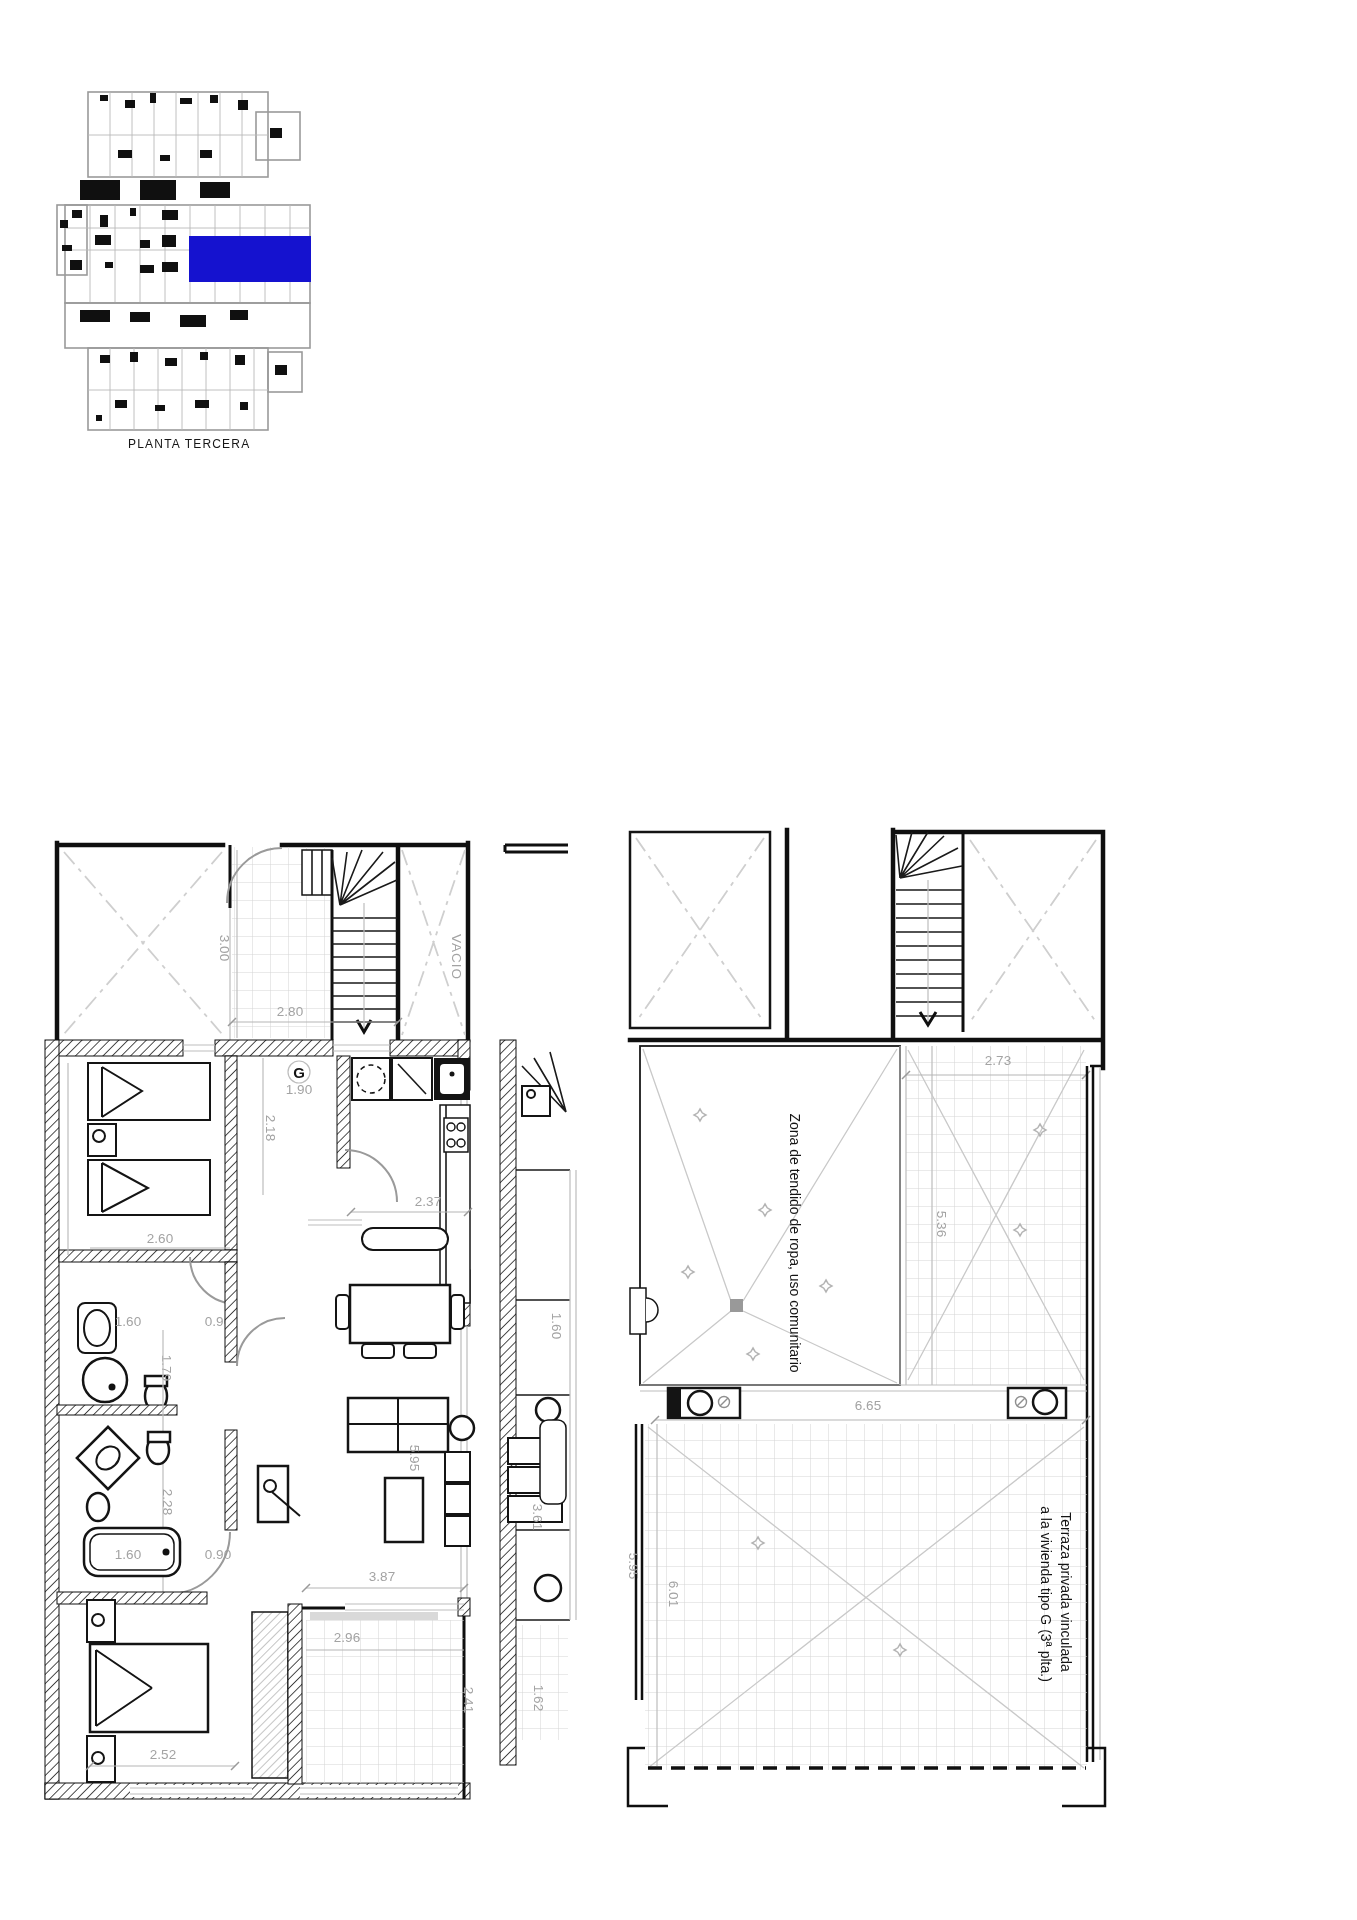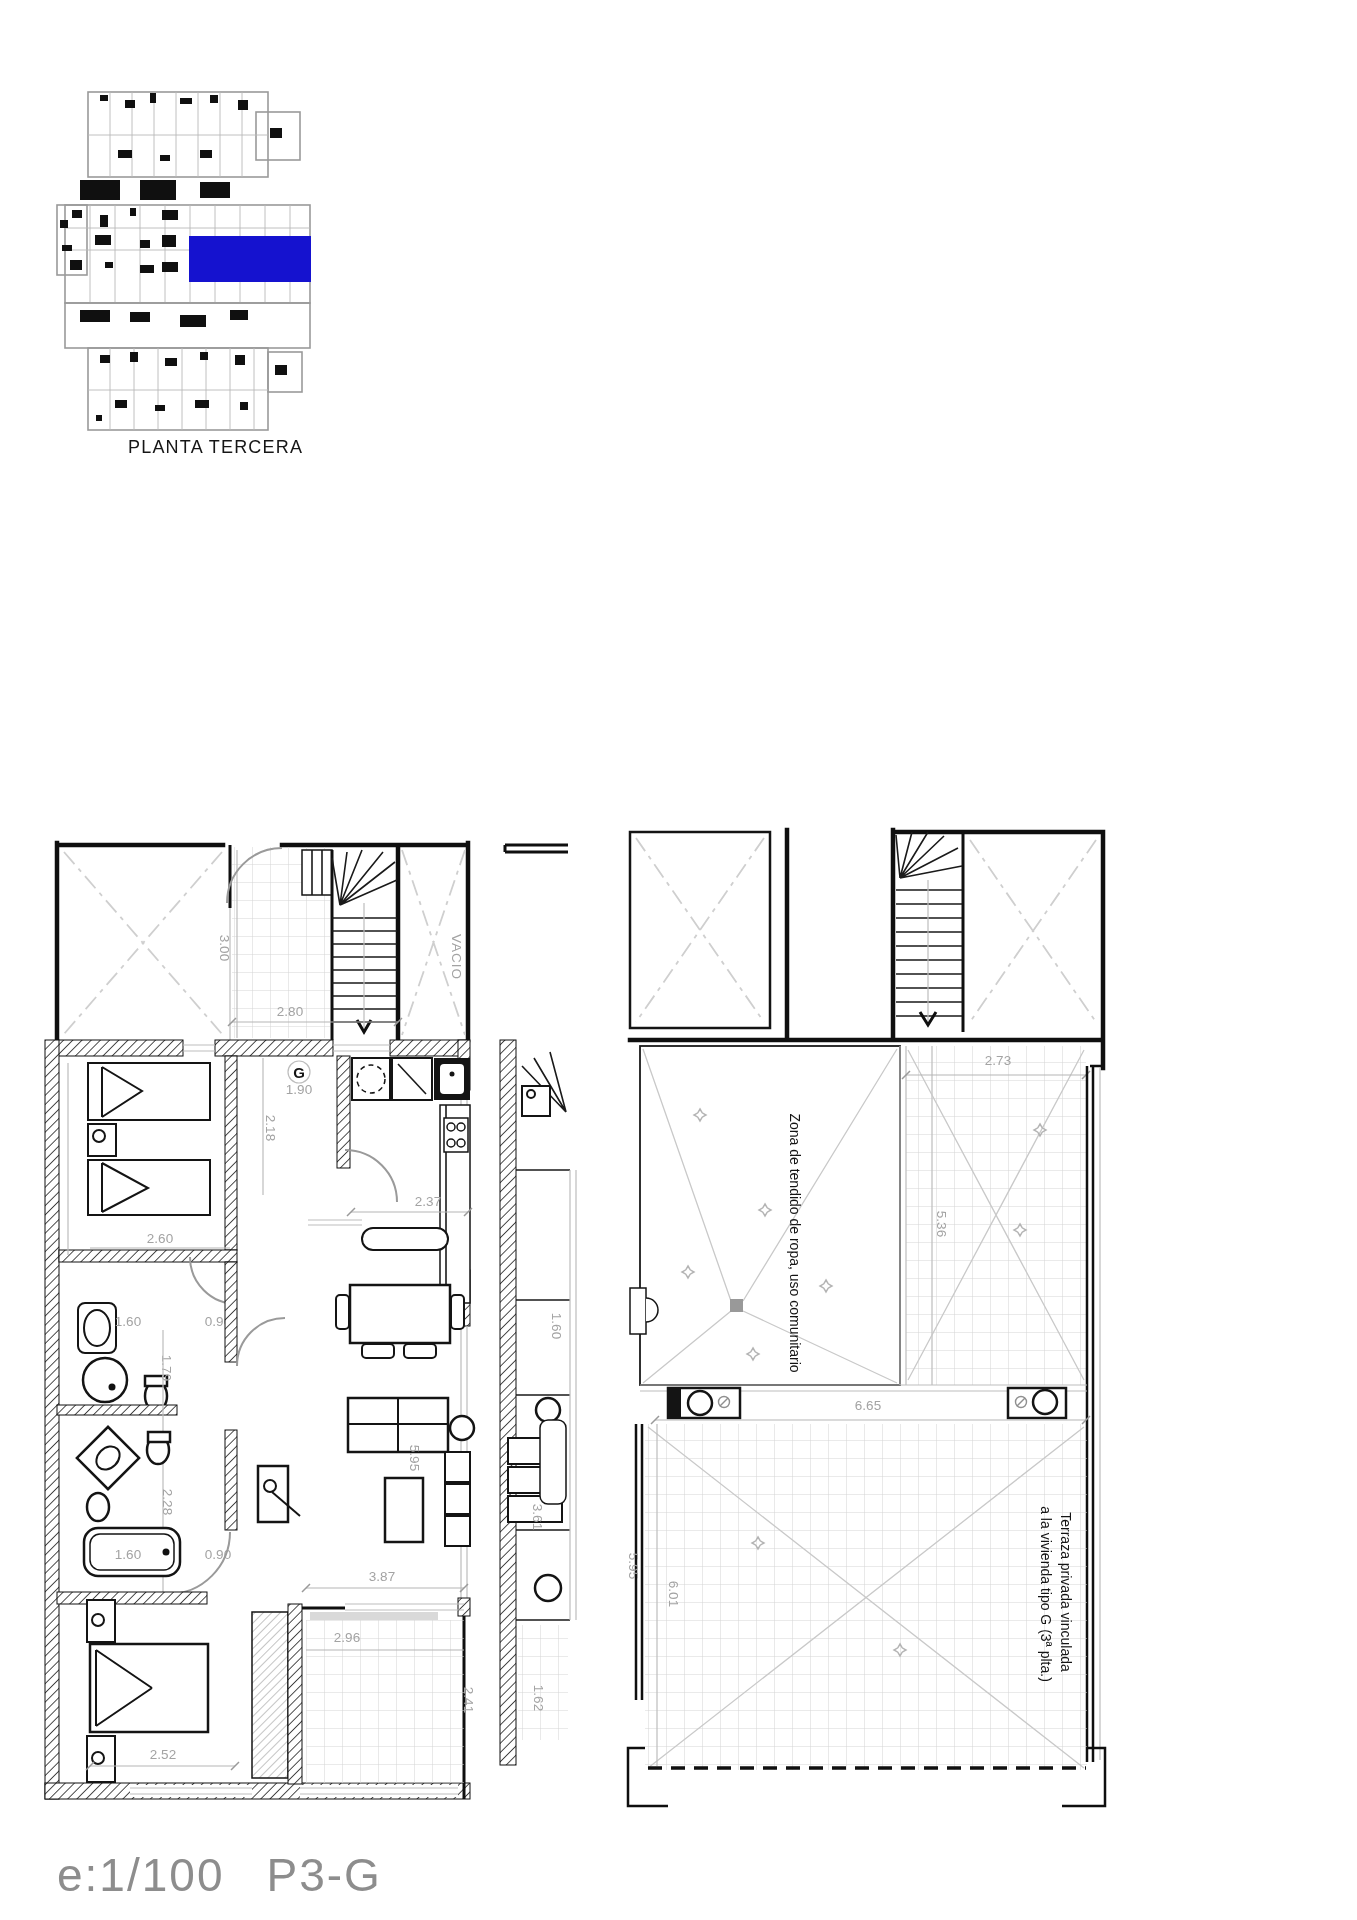--- a/index.html
+++ b/index.html
@@ -1,18 +1,18 @@
 <!DOCTYPE html>
 <html><head>
 <meta charset="utf-8">
 <style>
   html,body{margin:0;padding:0;background:#fff;}
   #page{position:relative;width:1357px;height:1920px;background:#fff;overflow:hidden;
         font-family:"Liberation Sans",sans-serif;}
-  .caption{position:absolute;left:128px;top:437px;font-size:18px;font-weight:500;
+  .caption{position:absolute;left:128px;top:437px;font-size:12px;font-weight:500;
            letter-spacing:1.2px;color:#161616;}
   .footer{position:absolute;left:57px;top:1848px;font-size:46px;color:#8d8d8d;letter-spacing:2px;}
   .footer .code{margin-left:42px;}
   svg{position:absolute;}
   
   .w4{stroke:#0f0f0f;stroke-width:4.5;fill:none;stroke-linecap:square}
   .w25{stroke:#0f0f0f;stroke-width:2.5;fill:none}
   .w2{stroke:#0f0f0f;stroke-width:3;fill:none}
   .wd{stroke:#0f0f0f;stroke-width:3.5;fill:none;stroke-dasharray:14 9}
   .f2{stroke:#141414;stroke-width:2;fill:#fff}
@@ -380,17 +380,14 @@
         <path class="wd" d="M648 1768 H1086"></path>
         <path class="w25" d="M645 1748 H628 V1806 H668 M1087 1748 H1105 V1806 H1062"></path>
       </g>
       <text class="dimt" transform="rotate(90 633 1566)" x="633" y="1570">5.95</text>
       <text class="dimt" transform="rotate(90 673 1594)" x="673" y="1598">6.01</text>
       <text class="blk" transform="rotate(90 1066 1592)" x="1066" y="1597">Terraza privada vinculada</text>
       <text class="blk" transform="rotate(90 1046 1594)" x="1046" y="1599">a la vivienda tipo G (3ª plta.)</text>
     </g>
   </svg>
 
-  <div class="footer">
-    <span>e:1/100</span><span class="code">P3-G</span>
-  </div>
 
 </div>
 
 </body></html>

